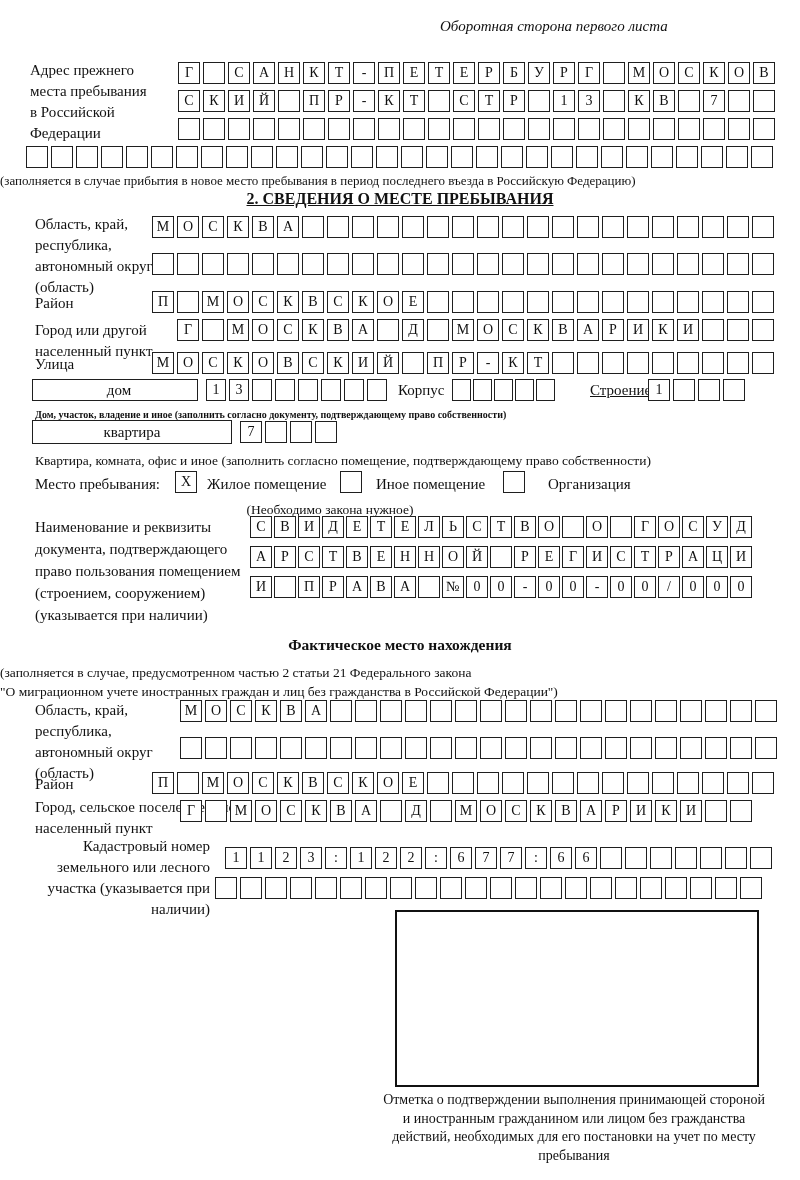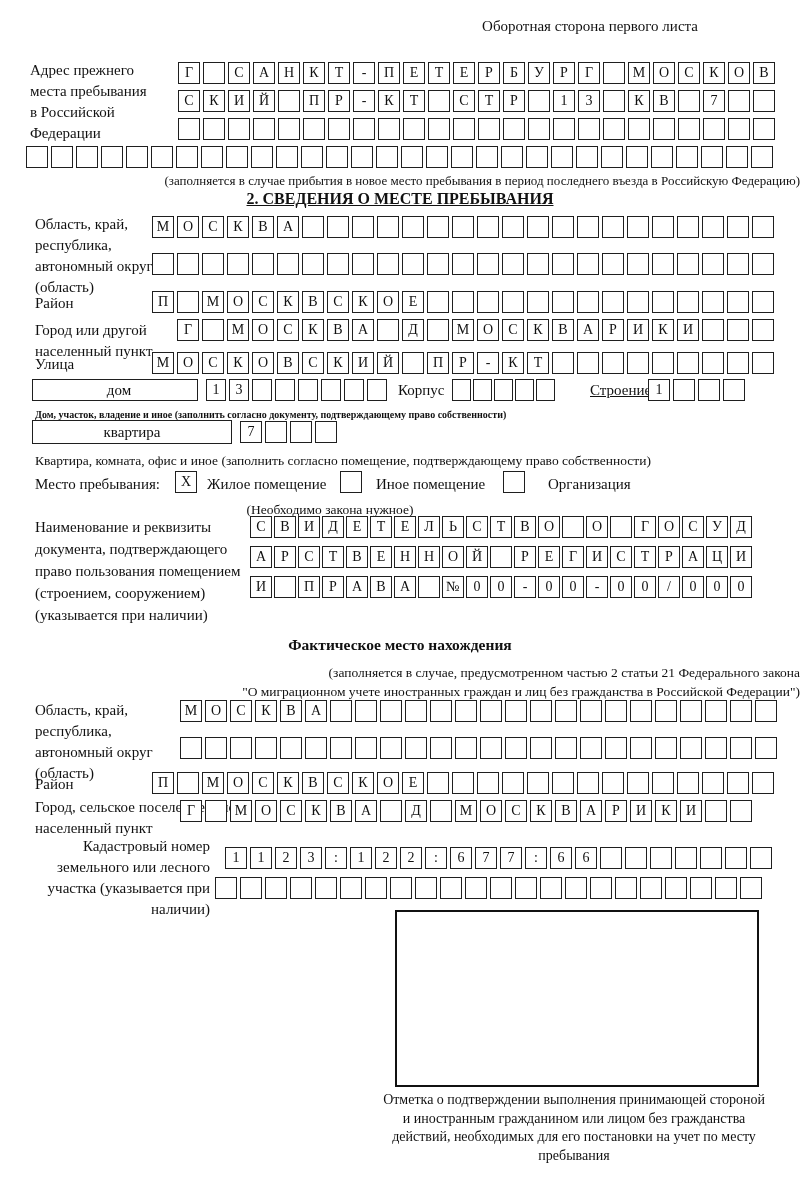--- a/index.html
+++ b/index.html
@@ -1,42 +1,42 @@
 <!DOCTYPE html>
 <html><head>
 <meta charset="utf-8">
 <style>
   html,body{margin:0;padding:0;background:#ffffff;}
   #page{position:relative;width:800px;height:1180px;background:#fff;
         font-family:"Liberation Serif","DejaVu Serif",serif;color:#111;overflow:hidden;}
   .lbl{position:absolute;font-size:15px;line-height:21px;}
   .cap{position:absolute;font-size:13px;line-height:17px;}
   .hdr{position:absolute;left:0;width:800px;text-align:center;font-weight:bold;font-size:16px;}
-  .ctr{position:absolute;left:0;width:800px;text-align:right;}
+  .ctr{position:absolute;left:0;width:800px;text-align:left;}
   .row{position:absolute;display:flex;gap:3px;}
   .row .cell{flex:0 0 auto;}
   .cell{width:22px;height:22px;border:1.6px solid #1f1f1f;box-sizing:border-box;
         display:flex;align-items:center;justify-content:center;
         font-size:14px;background:#fff;font-family:"Liberation Serif","DejaVu Serif",serif;}
   .abs{position:absolute;}
   .tight{gap:3px;}
   .tight .cell{width:20px;height:22px;}
   .tight2{gap:2px;}
   .tight2 .cell{width:19px;height:22px;}
   .docgrid{gap:2px;}
   .box{position:absolute;border:1.6px solid #1f1f1f;box-sizing:border-box;
        display:flex;align-items:center;justify-content:center;font-size:15px;background:#fff;}
   .stamp{position:absolute;border:2px solid #111;background:#fff;}
 </style>
 </head>
 <body>
 
 <div id="page">
 
-  <div class="lbl" style="left:440px;top:16px;width:300px;text-align:center;">Оборотная сторона первого листа</div>
+  <div class="lbl" style="left:440px;top:16px;width:300px;text-align:left;font-style:italic;">Оборотная сторона первого листа</div>
 
   <div class="lbl" style="left:30px;top:60px;width:126px;">Адрес прежнего места пребывания в Российской Федерации</div>
   <div class="row" style="left:178px;top:62px;">
       <span class="cell">Г</span>
       <span class="cell"></span>
       <span class="cell">С</span>
       <span class="cell">А</span>
       <span class="cell">Н</span>
       <span class="cell">К</span>
       <span class="cell">Т</span>

